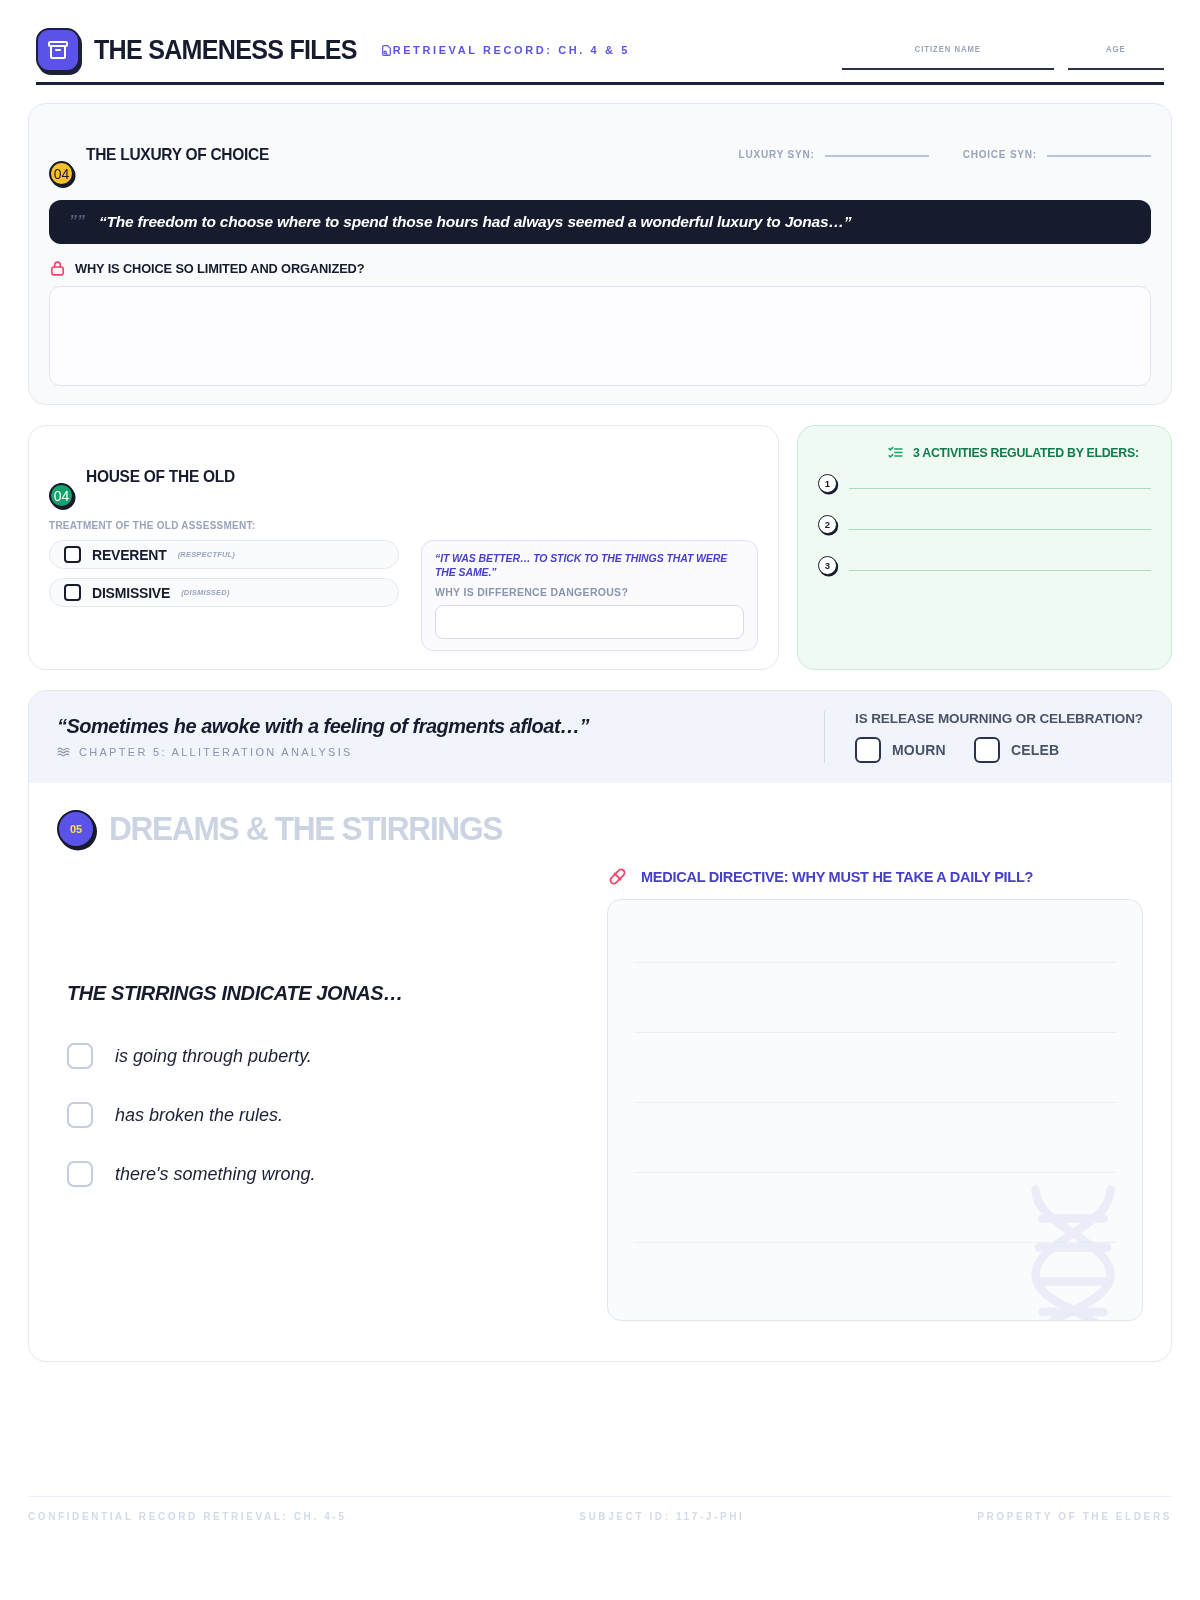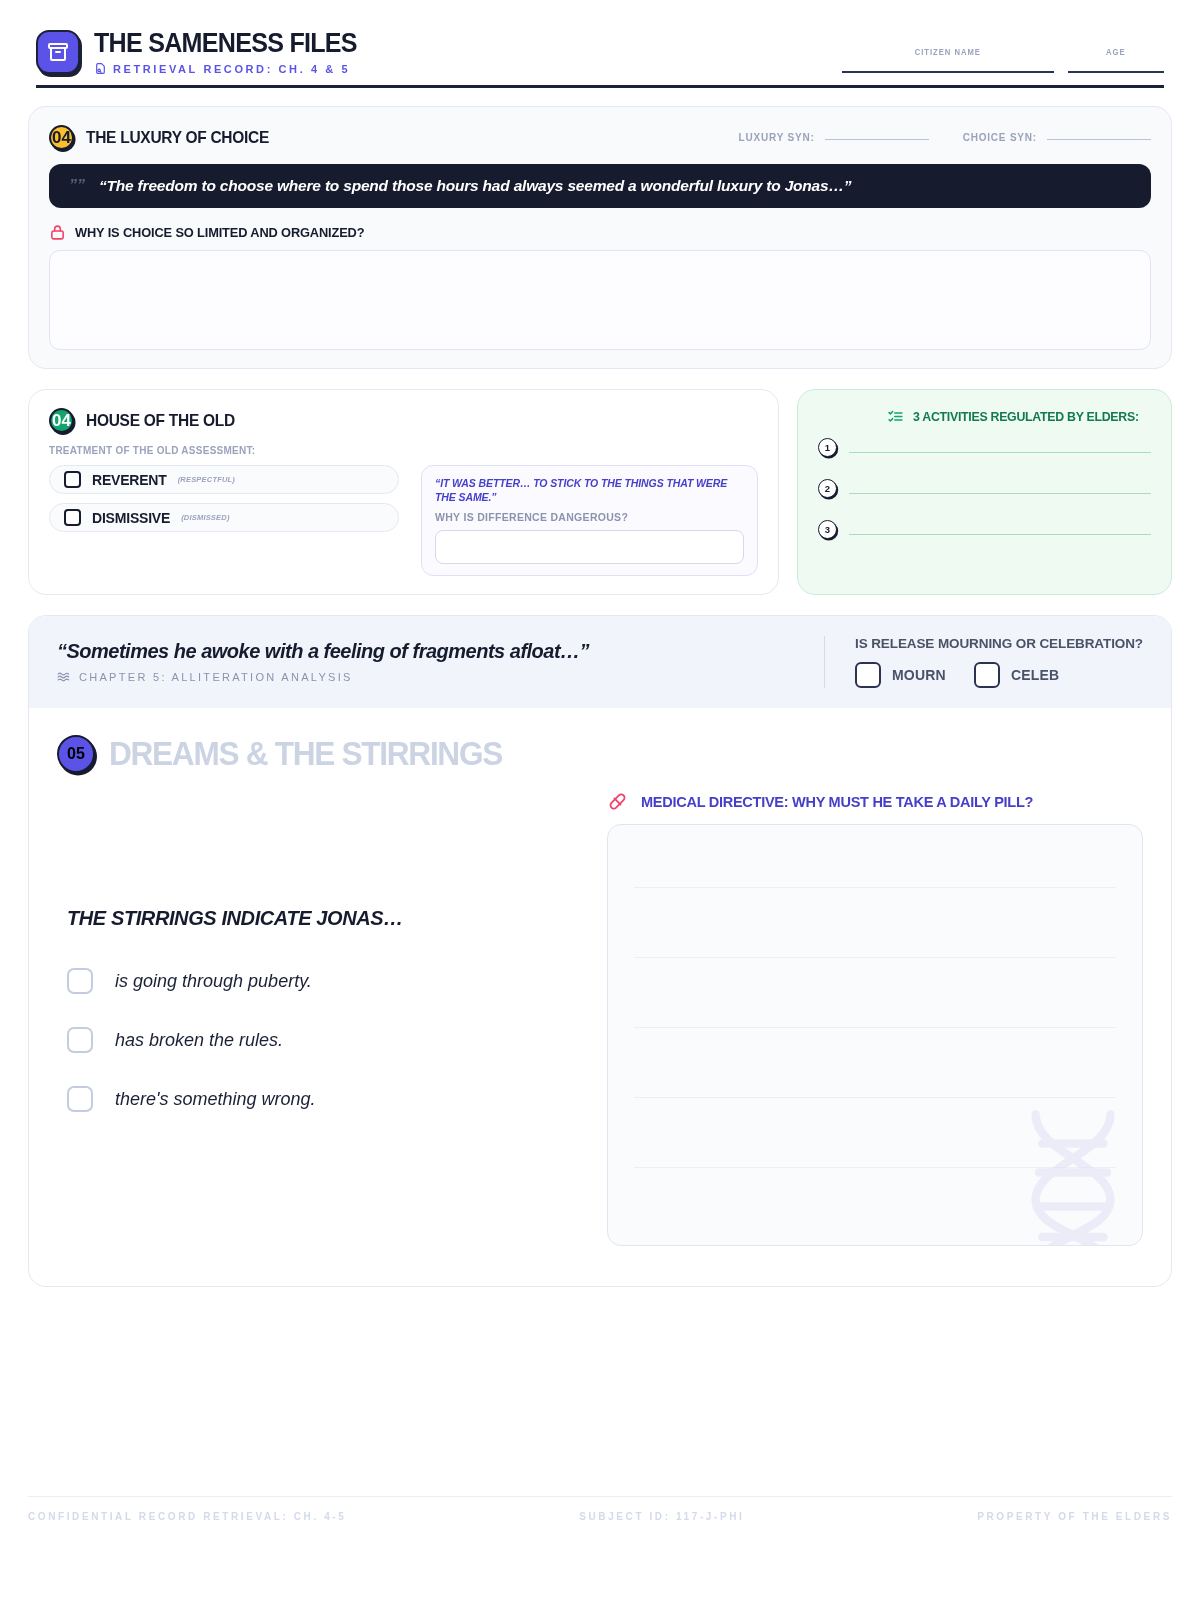--- a/index.html
+++ b/index.html
@@ -16,28 +16,28 @@
   .header { display: flex; align-items: flex-end; padding: 28px 8px 10px 8px; }
   .brand { display: flex; align-items: center; gap: 14px; }
   .logo {
     width: 44px; height: 44px; border-radius: 13px;
     background: #5b53e8; border: 2.5px solid #1b2136;
     display: flex; align-items: center; justify-content: center;
     box-shadow: 2px 3px 0 #1b2136;
     flex-shrink: 0;
   }
   .logo svg { width: 24px; height: 24px; }
-  .titles { display: flex; flex-direction: column; gap: 3px; }
+  .titles { display: flex; flex-direction: row; gap: 3px; }
   .app-title {
     font-size: 27px; font-weight: 800; letter-spacing: -0.8px;
     color: #161b2e; font-stretch: condensed; transform: scaleX(0.93);
     transform-origin: left center;
   }
   .sub-title {
-    display: flex; align-items: center; gap: 6px;
+    display: flex; align-items: center; 
     font-size: 11px; font-weight: 700; letter-spacing: 2.6px;
     color: #5b53e8;
   }
   .sub-title svg { width: 13px; height: 13px; }
   .header-fields { margin-left: auto; display: flex; gap: 14px; align-items: flex-end; padding-bottom: 2px; }
   .field { display: flex; flex-direction: column; align-items: center; }
   .field-label {
     font-size: 8.5px; font-weight: 700; letter-spacing: 1.1px;
     color: #9aa3bd; margin-bottom: 14px; transform: scaleX(0.9);
   }
@@ -49,22 +49,22 @@
   
   .card {
     background: #f9fafc; border: 1.5px solid #e4e8f2;
     border-radius: 18px; padding: 18px 20px;
   }
   .sec-head { display: flex; align-items: center; gap: 12px; }
   .badge {
     width: 25px; height: 25px; border-radius: 50%;
     border: 2.2px solid #161b2e;
     display: flex; align-items: center; justify-content: center;
-    font-size: 17px; font-weight: 700; color: #161b2e;
-    box-shadow: 1.5px 2px 0 #161b2e; flex-shrink: 0;
+    font-size: 14px; font-weight: 400; color: #161b2e;
+    box-shadow: 1.5px 2px 0 #161b2e; flex-shrink: 0; margin-top: 39px;
   }
   .badge.amber { background: #fbc02d; }
   .badge.green { background: #13a46d; color: #fff; }
   .sec-title {
     font-size: 16.5px; font-weight: 800; letter-spacing: -0.3px;
     color: #161b2e; transform: scaleX(0.94); transform-origin: left center;
   }
   .syn-group { margin-left: auto; display: flex; gap: 34px; align-items: flex-end; }
   .syn { display: flex; align-items: flex-end; gap: 10px; }
   .syn-label { font-size: 10px; font-weight: 700; letter-spacing: 0.8px; color: #9aa3bd; }
@@ -180,23 +180,23 @@
   .cbox-lg {
     width: 26px; height: 26px; border-radius: 6px;
     border: 2.3px solid #2b3350; background: #fff; flex-shrink: 0;
   }
   .ch5-opt-label { font-size: 14px; font-weight: 800; color: #4a5268; letter-spacing: 0.2px; }
 
   .big-body { padding: 26px 28px 40px 28px; }
   .big-head { display: flex; align-items: center; gap: 14px; }
   .badge-lg {
     width: 38px; height: 38px; border-radius: 50%;
-    border: 2.5px solid #161b2e; background: #5b53e8; color: #000000;
+    border: 2.5px solid #161b2e; background: #5b53e8; color: #fde047;
     display: flex; align-items: center; justify-content: center;
-    font-size: 16px; font-weight: 800; box-shadow: 2px 2.5px 0 #161b2e;
+    font-size: 11px; font-weight: 800; box-shadow: 2px 2.5px 0 #161b2e;
     flex-shrink: 0;
   }
   .big-title {
     font-size: 34px; font-weight: 800; color: #ccd4e4; letter-spacing: -1.4px;
     transform: scaleX(0.93); transform-origin: left center;
   }
 
   .big-cols { display: flex; gap: 30px; margin-top: 18px; }
   .col-left { width: 520px; padding-top: 116px; }
   .stir-head {

